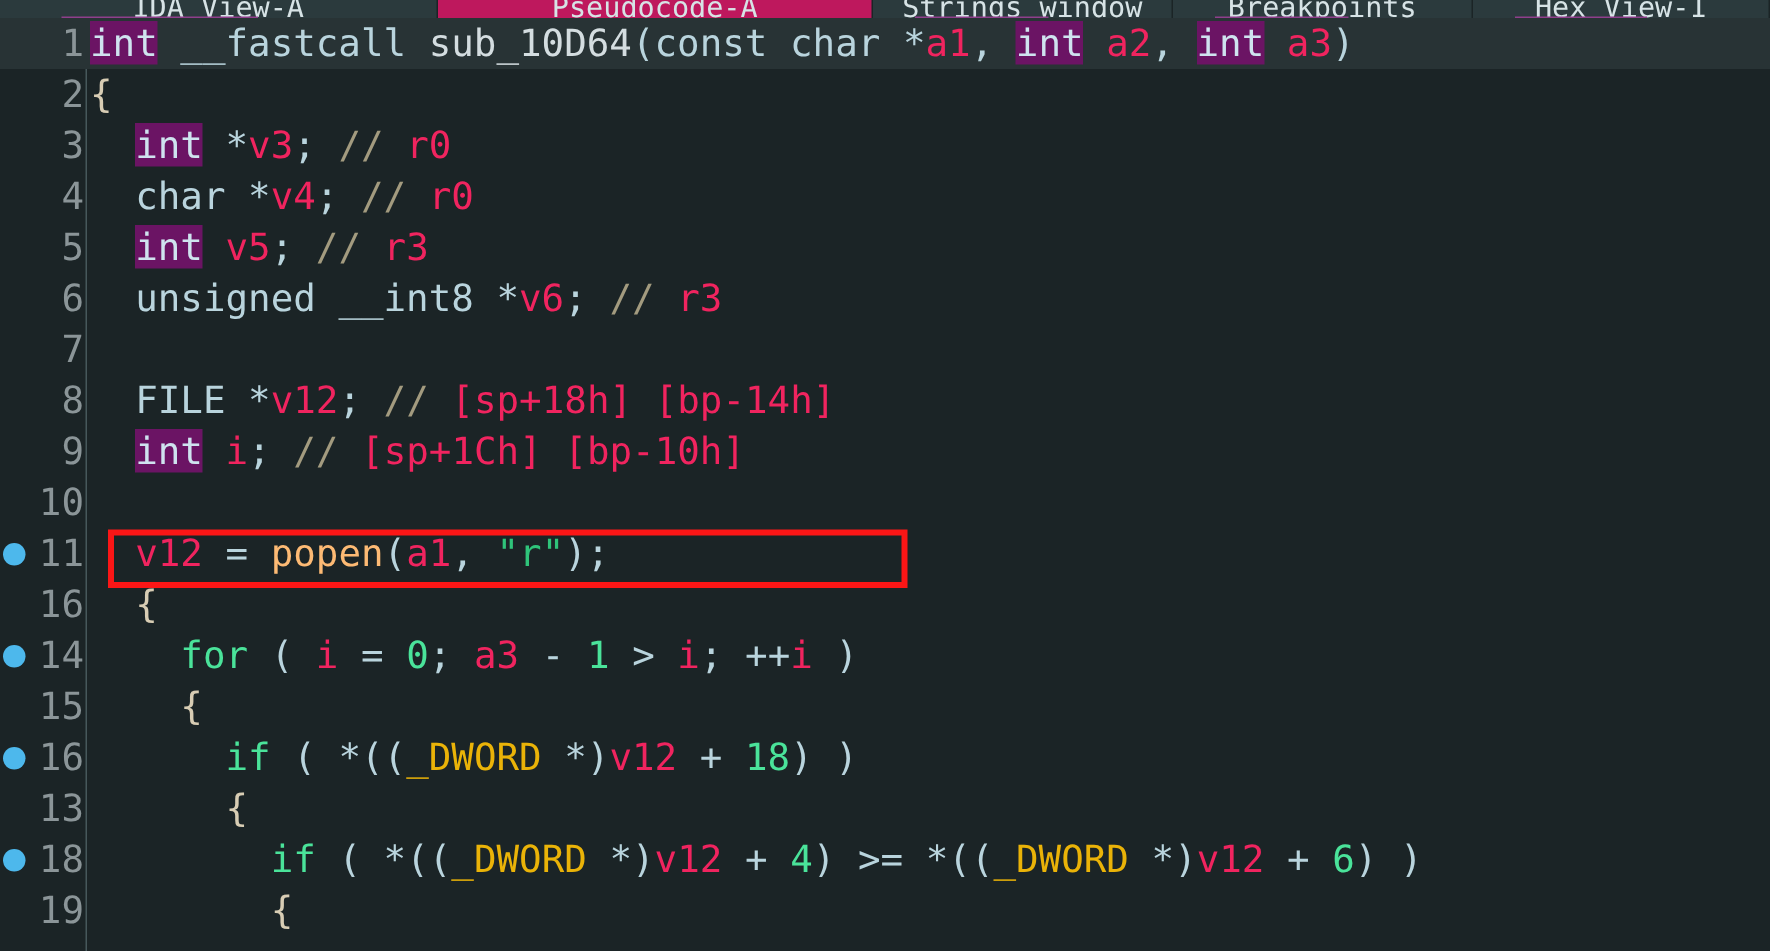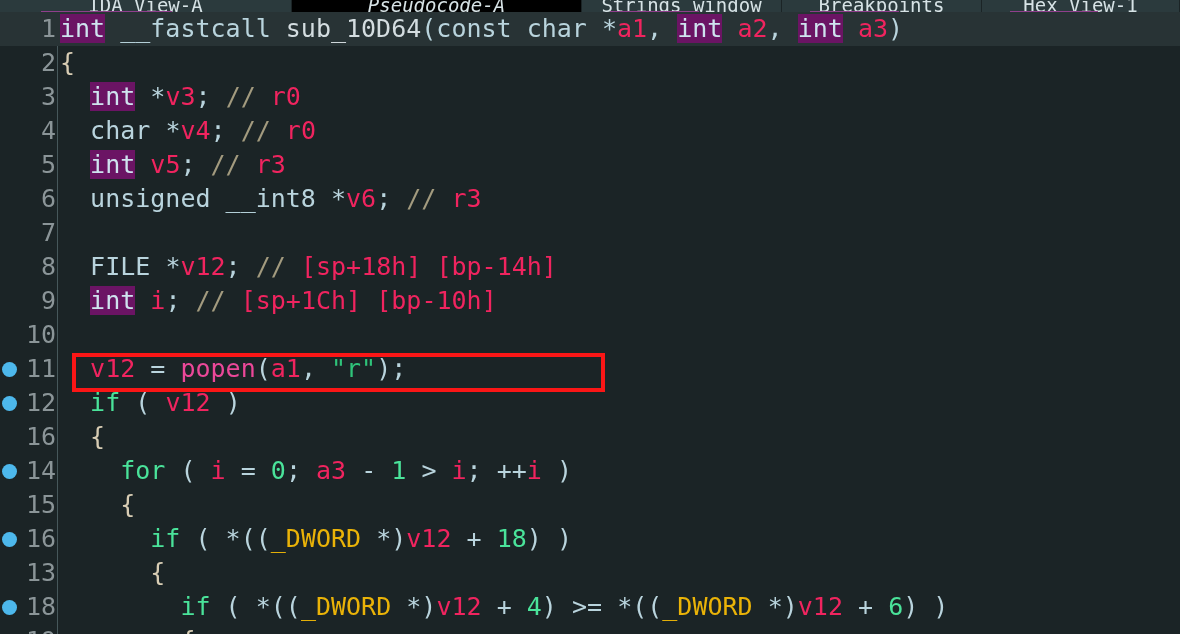--- a/index.html
+++ b/index.html
@@ -34,22 +34,21 @@
     font-size: 19px;
     line-height: 11px;
     text-align: center;
     padding: 0 6px;
     white-space: nowrap;
     overflow: hidden;
     position: relative;
     font-family: "DejaVu Sans Mono", "Liberation Mono", monospace;
   }
   .tab.active {
-    background: #000000;
-    font-style: italic;
+    background: #be185d;
   }
   .tab .tab-underline {
     position: absolute;
     left: 14%;
     bottom: -2px;
     width: 45%;
     height: 3px;
     background: #8f3f8c;
   }
 
@@ -106,21 +105,21 @@
     position: absolute;
     left: 60px;
     top: 0;
     white-space: pre;
   }
 
   
   .t-type   { color: #b9d4dd; }              
   .t-plain  { color: #d4dde0; }
   .t-kw     { color: #4ae39a; }              
-  .t-fn     { color: #ec4899; }              
+  .t-fn     { color: #fdba74; }              
   .t-var    { color: #f0245f; }              
   .t-num    { color: #4ae39a; }              
   .t-str    { color: #2fc47a; }              
   .t-cmt    { color: #a39b7f; }              
   .t-cmtval { color: #f0245f; }              
   .t-brace  { color: #d8cdb4; }
   .t-punct  { color: #b9d4dd; }
   .t-cast   { color: #eab308; }              
   .hl {
     background: #6b1464;
@@ -158,21 +157,20 @@
       <div class="code-line"><span class="lineno">2</span><span class="codetext"><span class="t-brace">{</span></span></div>
       <div class="code-line"><span class="lineno">3</span><span class="codetext">  <span class="hl">int</span> <span class="t-punct">*</span><span class="t-var">v3</span><span class="t-punct">;</span> <span class="t-cmt">//</span> <span class="t-cmtval">r0</span></span></div>
       <div class="code-line"><span class="lineno">4</span><span class="codetext">  <span class="t-type">char</span> <span class="t-punct">*</span><span class="t-var">v4</span><span class="t-punct">;</span> <span class="t-cmt">//</span> <span class="t-cmtval">r0</span></span></div>
       <div class="code-line"><span class="lineno">5</span><span class="codetext">  <span class="hl">int</span> <span class="t-var">v5</span><span class="t-punct">;</span> <span class="t-cmt">//</span> <span class="t-cmtval">r3</span></span></div>
       <div class="code-line"><span class="lineno">6</span><span class="codetext">  <span class="t-type">unsigned</span> <span class="t-type">__int8</span> <span class="t-punct">*</span><span class="t-var">v6</span><span class="t-punct">;</span> <span class="t-cmt">//</span> <span class="t-cmtval">r3</span></span></div>
       <div class="code-line"><span class="lineno">7</span></div>
       <div class="code-line"><span class="lineno">8</span><span class="codetext">  <span class="t-type">FILE</span> <span class="t-punct">*</span><span class="t-var">v12</span><span class="t-punct">;</span> <span class="t-cmt">//</span> <span class="t-cmtval">[</span><span class="t-cmtval">sp</span><span class="t-cmtval">+</span><span class="t-cmtval">18</span><span class="t-cmtval">h</span><span class="t-cmtval">]</span> <span class="t-cmtval">[</span><span class="t-cmtval">bp</span><span class="t-cmtval">-</span><span class="t-cmtval">14</span><span class="t-cmtval">h</span><span class="t-cmtval">]</span></span></div>
       <div class="code-line"><span class="lineno">9</span><span class="codetext">  <span class="hl">int</span> <span class="t-var">i</span><span class="t-punct">;</span> <span class="t-cmt">//</span> <span class="t-cmtval">[</span><span class="t-cmtval">sp</span><span class="t-cmtval">+</span><span class="t-cmtval">1</span><span class="t-cmtval">Ch</span><span class="t-cmtval">]</span> <span class="t-cmtval">[</span><span class="t-cmtval">bp</span><span class="t-cmtval">-</span><span class="t-cmtval">10</span><span class="t-cmtval">h</span><span class="t-cmtval">]</span></span></div>
       <div class="code-line"><span class="lineno">10</span><span class="codetext"></span></div>
       <div class="code-line"><span class="bp"></span><span class="lineno">11</span><span class="codetext">  <span class="t-var">v12</span> <span class="t-punct">=</span> <span class="t-fn">popen</span><span class="t-punct">(</span><span class="t-var">a1</span><span class="t-punct">,</span> <span class="t-str">"r"</span><span class="t-punct">)</span><span class="t-punct">;</span></span></div>
-      <div class="code-line"><span class="bp"></span><span class="lineno">12</span><span class="codetext">  <span class="t-kw">if</span> <span class="t-punct">(</span> <span class="t-var">v12</span> <span class="t-punct">)</span></span></div>
       <div class="code-line"><span class="lineno">16</span><span class="codetext">  <span class="t-brace">{</span></span></div>
       <div class="code-line"><span class="bp"></span><span class="lineno">14</span><span class="codetext">    <span class="t-kw">for</span> <span class="t-punct">(</span> <span class="t-var">i</span> <span class="t-punct">=</span> <span class="t-num">0</span><span class="t-punct">;</span> <span class="t-var">a3</span> <span class="t-punct">-</span> <span class="t-num">1</span> <span class="t-punct">&gt;</span> <span class="t-var">i</span><span class="t-punct">;</span> <span class="t-punct">+</span><span class="t-punct">+</span><span class="t-var">i</span> <span class="t-punct">)</span></span></div>
       <div class="code-line"><span class="lineno">15</span><span class="codetext">    <span class="t-brace">{</span></span></div>
       <div class="code-line"><span class="bp"></span><span class="lineno">16</span><span class="codetext">      <span class="t-kw">if</span> <span class="t-punct">(</span> <span class="t-punct">*</span><span class="t-punct">(</span><span class="t-punct">(</span><span class="t-cast">_DWORD</span> <span class="t-punct">*</span><span class="t-punct">)</span><span class="t-var">v12</span> <span class="t-punct">+</span> <span class="t-num">18</span><span class="t-punct">)</span> <span class="t-punct">)</span></span></div>
       <div class="code-line"><span class="lineno">13</span><span class="codetext">      <span class="t-brace">{</span></span></div>
       <div class="code-line"><span class="bp"></span><span class="lineno">18</span><span class="codetext">        <span class="t-kw">if</span> <span class="t-punct">(</span> <span class="t-punct">*</span><span class="t-punct">(</span><span class="t-punct">(</span><span class="t-cast">_DWORD</span> <span class="t-punct">*</span><span class="t-punct">)</span><span class="t-var">v12</span> <span class="t-punct">+</span> <span class="t-num">4</span><span class="t-punct">)</span> <span class="t-punct">&gt;</span><span class="t-punct">=</span> <span class="t-punct">*</span><span class="t-punct">(</span><span class="t-punct">(</span><span class="t-cast">_DWORD</span> <span class="t-punct">*</span><span class="t-punct">)</span><span class="t-var">v12</span> <span class="t-punct">+</span> <span class="t-num">6</span><span class="t-punct">)</span> <span class="t-punct">)</span></span></div>
       <div class="code-line"><span class="lineno">19</span><span class="codetext">        <span class="t-brace">{</span></span></div>
     </div>
   <div id="redbox" style="top: 341px; border-color: rgb(251, 22, 22);"></div>
 </div>

